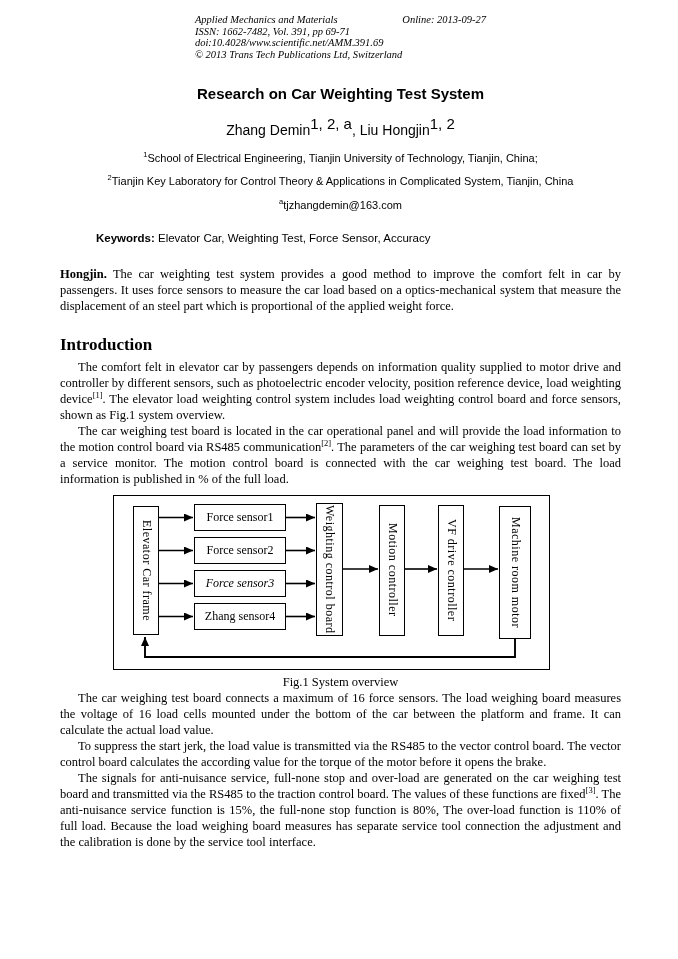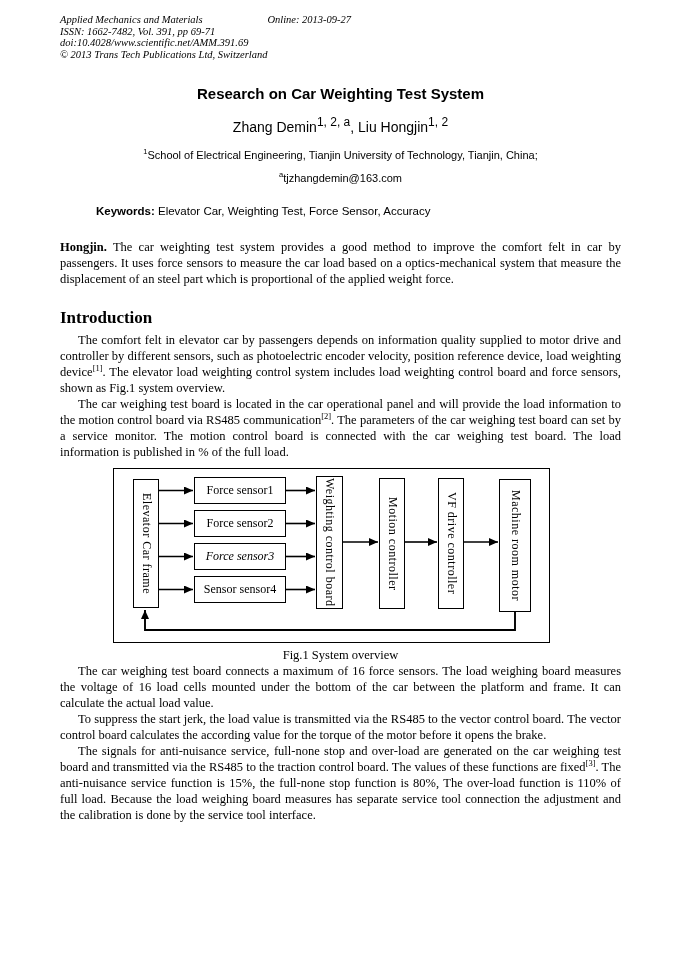--- a/index.html
+++ b/index.html
@@ -15,21 +15,21 @@
   .content {
     position: absolute;
     left: 60px;
     top: 14px;
     width: 561px;
   }
 
   
   .hdr {
     display: flex;
-    justify-content: flex-start;
+    justify-content: center;
     align-items: flex-start;
     font-family: "Liberation Serif", serif;
     font-style: italic;
     font-size: 10.5px;
     line-height: 11.5px;
   }
   .hdr-left div { white-space: nowrap; }
 
   
   .title {
@@ -38,21 +38,21 @@
     font-weight: bold;
     font-size: 15px;
     text-align: center;
   }
   .authors {
     margin-top: 13px;
     font-family: "Liberation Sans", sans-serif;
     font-size: 14px;
     text-align: center;
   }
-  .authors sup { font-size: 12px; }
+  .authors sup { font-size: 15px; }
   .affil {
     margin-top: 12px;
     font-family: "Liberation Sans", sans-serif;
     font-size: 11px;
     text-align: center;
   }
   .affil-line { margin-bottom: 10px; }
   .affil sup, .email sup { font-size: 7.5px; }
   .email {
     font-family: "Liberation Sans", sans-serif;
@@ -132,20 +132,21 @@
       </div>
       <div class="hdr-right">Online: 2013-09-27</div>
     </div>
 
     <h1 class="title">Research on Car Weighting Test System</h1>
 
     <div class="authors"><span>Zhang Demin</span><sup>1, 2, a</sup><span>, </span><span>Liu Hongjin</span><sup>1, 2</sup></div>
 
     <div class="affil">
       <div class="affil-line"><sup>1</sup><span>School of Electrical Engineering, Tianjin University of Technology, Tianjin, China;</span></div>
+      <div class="affil-line"><sup>2</sup><span>Tianjin Key Laboratory for Control Theory &amp; Applications in Complicated System, Tianjin, China</span></div>
       <div class="email"><sup>a</sup><span>tjzhangdemin@163.com</span></div>
     </div>
 
     <div class="keywords"><span class="kw-label">Keywords:</span> <span>Elevator Car, Weighting Test, Force Sensor, Accuracy</span></div>
 
     <p class="abstract"><span class="ab-label">Hongjin.</span> <span>The car weighting test system provides a good method to improve the comfort felt in car by passengers. It uses force sensors to measure the car load based on a optics-mechanical system that measure the displacement of an steel part which is proportional of the applied weight force.</span></p>
 
     <div class="intro-h">Introduction</div>
 
     <p class="para"><span>The comfort felt in elevator car by passengers depends on information quality supplied to motor drive and controller by different sensors, such as photoelectric encoder velocity, position reference device, load weighting device</span><sup>[1]</sup><span>. The elevator load weighting control system includes load weighting control board and force sensors, shown as Fig.1 system overview.</span></p>
@@ -160,21 +161,21 @@
         <div class="dbox" style="left:80px; top:8px; width:92px; height:27px;">
           <span>Force sensor1</span>
         </div>
         <div class="dbox" style="left:80px; top:41px; width:92px; height:27px;">
           <span>Force sensor2</span>
         </div>
         <div class="dbox" style="left:80px; top:74px; width:92px; height:27px;font-style:italic;">
           <span>Force sensor3</span>
         </div>
         <div class="dbox" style="left:80px; top:107px; width:92px; height:27px;">
-          <span>Sensor sensor4</span>
+          <span>Zhang sensor4</span>
         </div>
         <div class="dbox" style="left:202px; top:7px; width:27px; height:133px;">
           <span class="vtext">Weighting control board</span>
         </div>
         <div class="dbox" style="left:265px; top:9px; width:26px; height:131px;">
           <span class="vtext">Motion controller</span>
         </div>
         <div class="dbox" style="left:324px; top:9px; width:26px; height:131px;">
           <span class="vtext">VF drive controller</span>
         </div>

